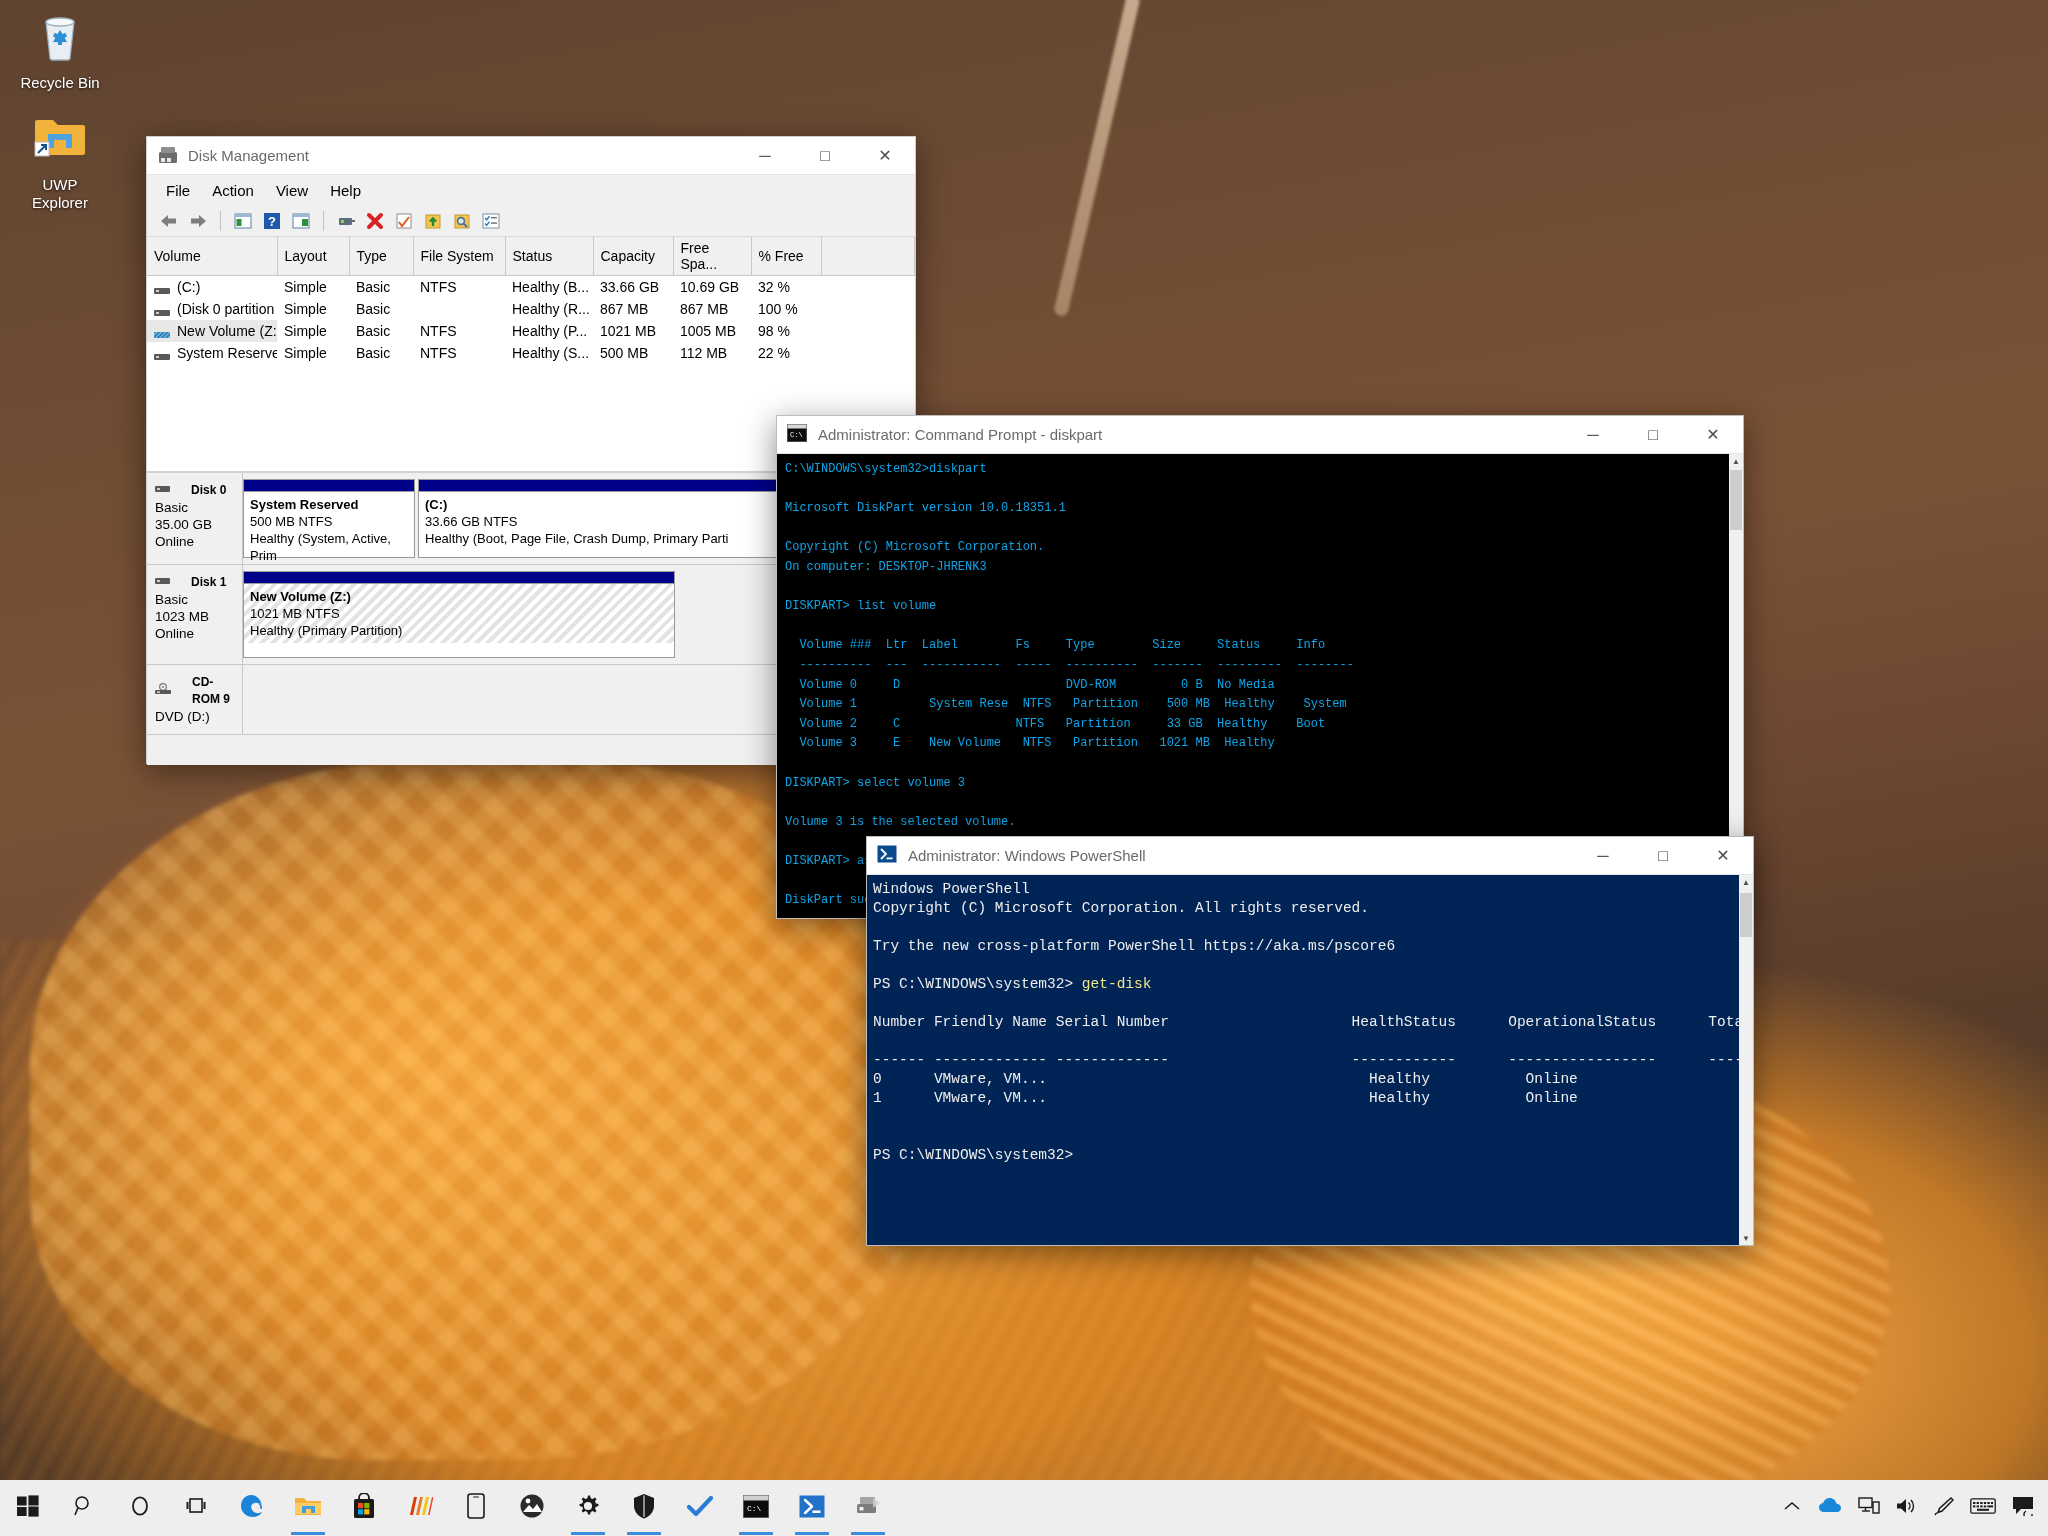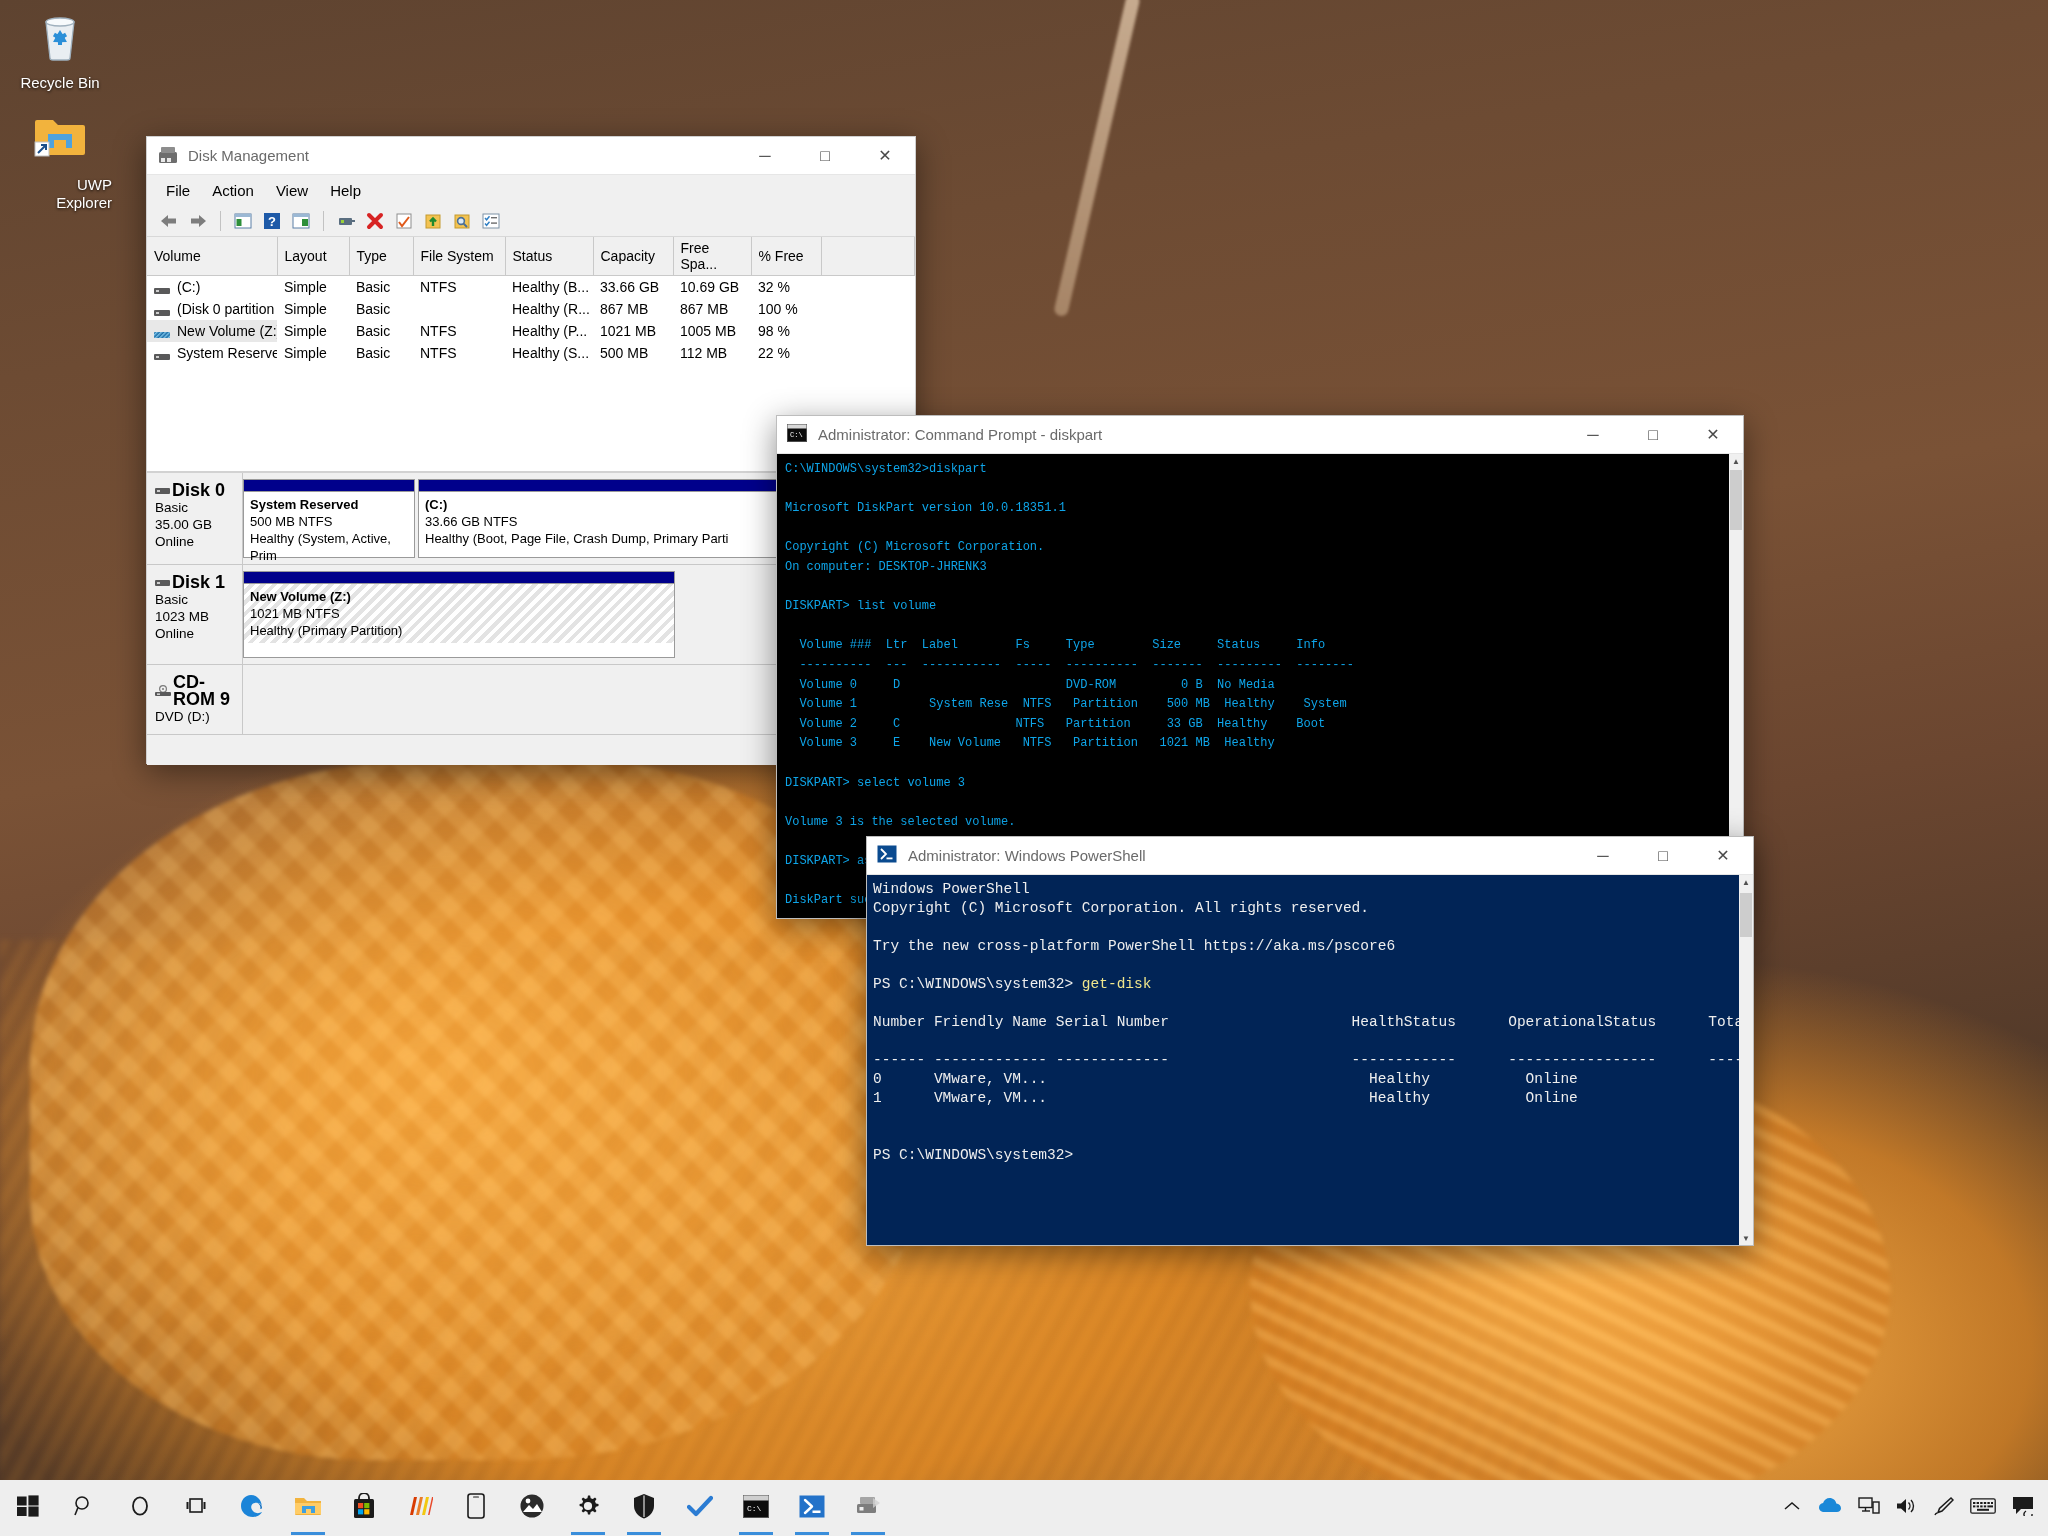--- a/index.html
+++ b/index.html
@@ -102,21 +102,21 @@
   }
   #dm tr.sel td.volname{ background:#e8e8e8; }
   .vol-ic{ display:inline-block; width:16px; height:10px; margin-right:7px; vertical-align:middle; }
 
   #dm .gfx{ position:relative; height:292px; background:#f0f0f0; overflow:hidden;}
   .diskrow{ display:flex; border-bottom:1px solid #c8c8c8; background:#f0f0f0;}
   .diskhdr{
     width:96px; flex:0 0 96px; border-right:1px solid #c8c8c8;
     padding:9px 8px 4px 8px; font-size:13.5px; line-height:17px; color:#000;
   }
-  .diskhdr .dname{ font-weight:bold; font-size:18px; display:flex; align-items:center; gap:2px;}
+  .diskhdr .dname{ font-weight:bold; font-size:12px; display:flex; align-items:center; gap:21px;}
   .partzone{ flex:1; display:flex; padding:6px 3px 6px 0; gap:3px; overflow:hidden;}
   .part{ border:1px solid #9a9a9a; background:#fff; position:relative; }
   .part .cap{ height:12px; background:#00008b; border-bottom:1px solid #9a9a9a;}
   .part .body{ padding:4px 6px; font-size:13px; line-height:17px; color:#000; overflow:hidden;}
   .part .body b{ font-weight:bold; }
   .part.striped .body{
     background:repeating-linear-gradient(135deg,#fff 0 4px,#e3e3e3 4px 8px);
   }
   #dm .legend{
     position:absolute; left:0; bottom:0; width:100%; height:26px; background:#f0f0f0;
@@ -183,21 +183,21 @@
       <path d="M10 12 L14 48 Q14 50 17 50 L31 50 Q34 50 34 48 L38 12 Z" fill="#e9eef2" stroke="#9fb0bd" stroke-width="1.3"></path>
       <ellipse cx="24" cy="12" rx="14" ry="4" fill="#f7fafc" stroke="#9fb0bd" stroke-width="1.3"></ellipse>
       <path d="M24 20 l5 8 h-3 v7 h-4 v-7 h-3 z" fill="#2b8fd8" transform="rotate(120 24 28)"></path>
       <path d="M24 20 l5 8 h-3 v7 h-4 v-7 h-3 z" fill="#2b8fd8" transform="rotate(240 24 28)"></path>
       <path d="M24 20 l5 8 h-3 v7 h-4 v-7 h-3 z" fill="#2b8fd8"></path>
     </svg>
   </span>
   <span>Recycle Bin</span>
 </div>
 
-<div class="desk-icon" style="left:8px; top:112px;text-align:right;">
+<div class="desk-icon" style="left:8px; top:112px;">
   <span class="glyph">
     <svg width="52" height="46" viewBox="0 0 52 46">
       <path d="M3 8 h16 l5 5 h25 a2 2 0 0 1 2 2 v26 a2 2 0 0 1 -2 2 H3 a2 2 0 0 1 -2 -2 V10 a2 2 0 0 1 2 -2 z" fill="#f2b33d"></path>
       <path d="M14 22 h24 v14 H32 v-8 h-12 v8 H14 z" fill="#4ea2dd"></path>
       <rect x="1" y="30" width="14" height="14" fill="#fff" stroke="#bdbdbd"></rect>
       <path d="M4 41 l8 -8 M7 33 h5 v5" stroke="#1a4f8a" stroke-width="2" fill="none"></path>
     </svg>
   </span>
   <span style="white-space:pre-line">UWP
 Explorer</span>

